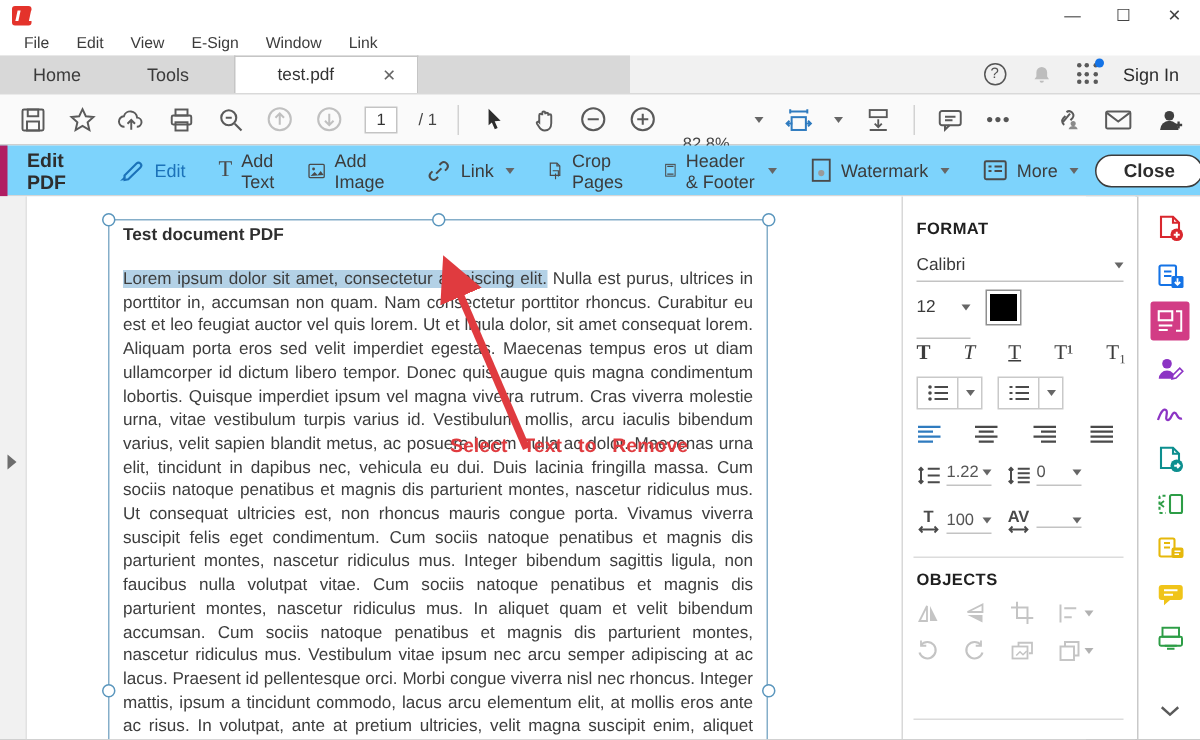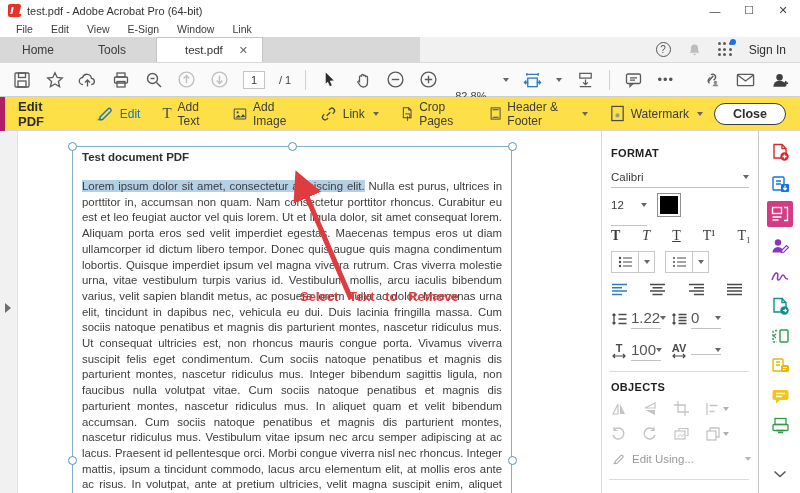--- a/index.html
+++ b/index.html
@@ -16,42 +16,42 @@
   .win-btn { width:34px; height:21px; display:flex; align-items:center; justify-content:center; font-size:11px; color:#444; cursor:default; }
 
   
   .menubar { position:absolute; top:21px; left:0; width:800px; height:16px; background:#fff; display:flex; align-items:center; padding-left:8px; gap:2px; }
   .menu-item { font-size:10.5px; color:#3c3c3c; padding:0 8px; }
 
   
   .tabstrip { position:absolute; top:37px; left:0; width:800px; height:25px; background:#f1f1f1; }
   .tabstrip-left { position:absolute; left:0; top:0; width:420px; height:25px; background:#d8d8d8; display:flex; align-items:stretch; }
   .tab-plain { display:flex; align-items:center; padding:0 22px; font-size:12px; color:#3b3b3b; }
-  .tab-doc { display:flex; align-items:center; gap:16px; background:#fff; border:1px solid #c5c5c5; border-bottom:none; padding:0 14px 0 28px; font-size:11.5px; color:#333; margin-left:8px; }
+  .tab-doc { display:flex; align-items:center; gap:32px; background:#fff; border:1px solid #c5c5c5; border-bottom:none; padding:0 14px 0 28px; font-size:11.5px; color:#333; margin-left:8px; }
   .tab-close { font-size:11px; color:#666; }
   .tabstrip-right { position:absolute; right:0; top:0; height:25px; display:flex; align-items:center; gap:16px; padding-right:14px; }
   .help-circ { width:15px; height:15px; border:1.3px solid #555; border-radius:50%; font-size:10px; color:#555; display:flex; align-items:center; justify-content:center; }
   .grid-icon { position:relative; width:15px; height:15px; display:grid; grid-template-columns:repeat(3,1fr); gap:2px; }
   .grid-icon i { width:3px; height:3px; background:#5a5a5a; border-radius:50%; }
   .grid-dot { position:absolute; right:-3px; top:-3px; width:6px; height:6px; border-radius:50%; background:#1473e6; }
   .signin { font-size:12px; color:#2c2c2c; }
 
   
   .toolbar { position:absolute; top:62px; left:0; width:800px; height:35px; background:#fafafa; border-top:1px solid #d9d9d9; border-bottom:1px solid #cfcfcf; display:flex; align-items:center; padding:0 10px 0 12px; gap:14px; }
   .tb-icon { width:19px; height:19px; display:flex; align-items:center; justify-content:center; flex:0 0 auto; }
   .tb-sep { width:1px; height:20px; background:#d2d2d2; flex:0 0 auto; }
   .page-box { width:22px; height:18px; border:1px solid #c4c4c4; background:#fff; font-size:11px; color:#333; text-align:center; line-height:17px; }
   .page-total { font-size:11px; color:#444; }
   .zoom-val { font-size:11px; color:#444; border-bottom:1px solid #c9c9c9; padding:1px 3px 2px;margin-top:34px; }
   .caret { width:0; height:0; border-left:3.5px solid transparent; border-right:3.5px solid transparent; border-top:4px solid #666; display:inline-block; }
   .tb-right { margin-left:auto; display:flex; align-items:center; gap:16px; }
   .dots { font-size:13px; color:#555; letter-spacing:1px; }
 
   
-  .edit-toolbar { position:absolute; top:97px; left:0; width:800px; height:34px; background:#fde047; border-bottom:1px solid #d6d6d6; display:flex; align-items:center; gap:0; }
+  .edit-toolbar { position:absolute; top:97px; left:0; width:800px; height:34px; background:#7dd3fc; border-bottom:1px solid #d6d6d6; display:flex; align-items:center; gap:0; }
   .edit-stripe { width:5px; height:34px; background:#b01e63; flex:0 0 auto; }
   .edit-title { font-size:13px; font-weight:bold; color:#2d2d2d; margin:0 22px 0 13px; }
   .et-btn { display:flex; align-items:center; gap:6px; font-size:12px; color:#3c3c3c; padding:0 11px; height:34px; }
   .et-btn .caret { margin-left:2px; }
   .et-blue { color:#1b72b9; }
   .close-btn { margin-left:auto; margin-right:14px; border:1.5px solid #3c3c3c; border-radius:13px; padding:3px 18px; font-size:12.5px; font-weight:bold; color:#2d2d2d; background:#fff; }
 
   
   .content { position:absolute; top:131px; left:0; width:724px; height:362px; background:#fff; }
   .left-rail { position:absolute; left:0; top:0; width:18px; height:362px; background:#f1f1f1; border-right:1px solid #e2e2e2; }
@@ -76,40 +76,39 @@
   .swatch-outer { position:absolute; left:55px; width:24px; height:24px; border:1px solid #8f8f8f; background:#fff; display:flex; align-items:center; justify-content:center; }
   .swatch { width:18px; height:18px; background:#000; }
   .style-row { width:140px; justify-content:space-between; }
   .st { font-family:"Liberation Serif", serif; font-size:14px; color:#3c3c3c; }
   .st-b { font-weight:bold; } .st-i { font-style:italic; } .st-u { text-decoration:underline; }
   .list-group { display:flex; border:1px solid #c9c9c9; height:22px; align-items:center; }
   .list-group .lg-main { width:26px; display:flex; align-items:center; justify-content:center; height:100%; }
   .list-group .lg-caret { width:16px; display:flex; align-items:center; justify-content:center; border-left:1px solid #c9c9c9; height:100%; }
   .align-row { width:132px; justify-content:space-between; }
   .sp-icon { margin-right:4px; display:flex; }
-  .sp-val { width:30px; font-size:15px; color:#555; display:flex; justify-content:space-between; align-items:center; border-bottom:1px solid #c3c3c3; padding-bottom:2px; margin-right:10px; }
+  .sp-val { width:30px; font-size:11px; color:#555; display:flex; justify-content:space-between; align-items:center; border-bottom:1px solid #c3c3c3; padding-bottom:2px; margin-right:10px; }
   .letter-ic { font-size:11px; font-weight:bold; color:#4a4a4a; line-height:9px; }
   .fp-div { position:absolute; left:7px; width:140px; border-top:1px solid #dcdcdc; }
   .obj-row { width:118px; justify-content:space-between; opacity:.5; }
   .edit-using { font-size:11.5px; color:#9a9a9a; width:140px; justify-content:flex-start; gap:7px; }
   .eu-caret { margin-left:auto; }
 
   
   .right-rail { position:absolute; left:758px; top:0; width:42px; height:362px; background:#fff; border-left:1px solid #c9c9c9; }
   .rr-item { position:absolute; left:8px; width:26px; height:26px; display:flex; align-items:center; justify-content:center; }
   .rr-active { background:#d23c85; border-radius:2px; }
 </style>
 </head>
 <body>
 
 <div class="window">
 
   <div class="titlebar">
     <div class="app-icon"></div>
-    <span class="win-title">test.pdf - Adobe Acrobat Pro (64-bit)</span>
     <div class="win-controls">
       <div class="win-btn">—</div>
       <div class="win-btn">☐</div>
       <div class="win-btn">✕</div>
     </div>
   </div>
 
   <div class="menubar">
     <span class="menu-item">File</span>
     <span class="menu-item">Edit</span>
@@ -327,20 +326,28 @@
 
     <div class="et-btn">
       <svg width="15" height="17" viewBox="0 0 15 18" fill="none" stroke="#4a4a4a" stroke-width="1.3">
         <rect x="1.5" y="1.5" width="12" height="15"></rect>
           <circle cx="7.5" cy="11" r="2.2" fill="#9a9a9a" stroke="none"></circle>
       </svg>
       <span>Watermark</span>
       <span class="caret"></span>
     </div>
 
+    <div class="et-btn">
+      <svg width="17" height="15" viewBox="0 0 17 15" fill="none" stroke="#4a4a4a" stroke-width="1.3">
+        <rect x="1.5" y="1.5" width="14" height="12" rx="1"></rect>
+          <path d="M4 5h2 M4 8h2 M8 5h5 M8 8h5"></path>
+      </svg>
+      <span>More</span>
+      <span class="caret"></span>
+    </div>
 
     <button class="close-btn">Close</button>
   </div>
 
   <div class="content">
 
     <div class="left-rail">
       <div class="rail-arrow"></div>
     </div>
 
@@ -516,28 +523,20 @@
         </svg>
         <span style="display:flex;align-items:center;gap:3px;">
           <svg width="14" height="14" viewBox="0 0 14 14" fill="none" stroke="#8a8a8a" stroke-width="1.3">
               <rect x="1" y="4" width="9" height="9"></rect>
               <path d="M4 4V1h9v9h-3"></path>
             </svg>
           <span class="caret"></span>
         </span>
       </div>
 
-      <div class="fp-row edit-using" style="top:321px;">
-        <svg width="14" height="14" viewBox="0 0 16 16">
-          <path d="M2 14c2.4-.3 3.2-1.2 2.7-2.6z" fill="#a9a9a9"></path>
-          <path d="M4.6 11 11.5 4a1.5 1.5 0 0 1 2.1 2.1L6.8 13 4.6 13.4z" fill="none" stroke="#a9a9a9" stroke-width="1.2"></path>
-        </svg>
-        <span>Edit Using...</span>
-        <span class="caret eu-caret" style="border-top-color:#b5b5b5;"></span>
-      </div>
       <div class="fp-div" style="top:348px;"></div>
     </div>
 
     <div class="right-rail">
       <div class="rr-item" style="top:8px;">
         <svg width="19" height="19" viewBox="0 0 19 19" fill="none" stroke="#d9272e" stroke-width="1.4">
           <path d="M3 1.5h8l4 4V15H3z"></path>
             <path d="M11 1.5v4h4"></path>
           <circle cx="13.5" cy="13.5" r="4.2" fill="#d9272e" stroke="none"></circle>
             <path d="M13.5 11.5v4 M11.5 13.5h4" stroke="#fff" stroke-width="1.3"></path>

